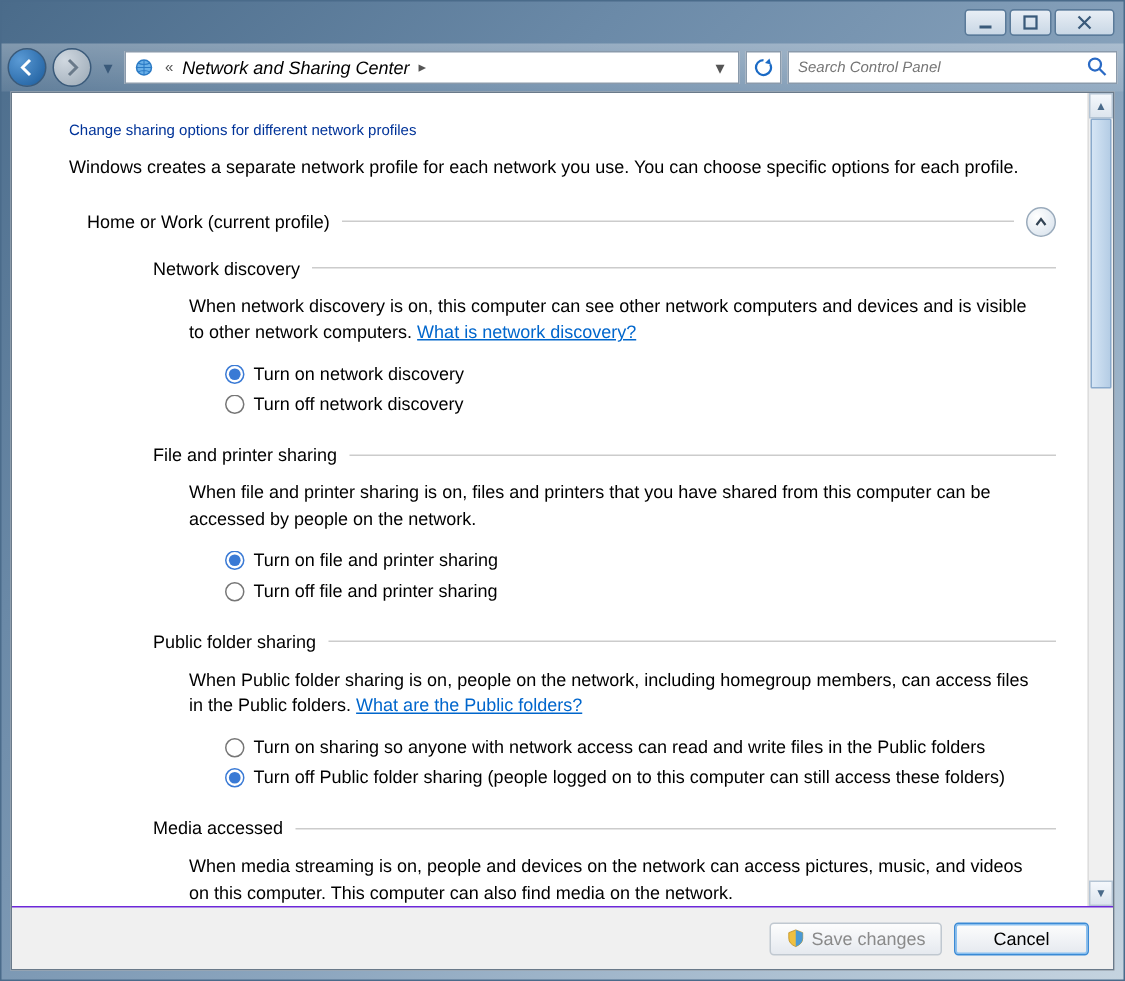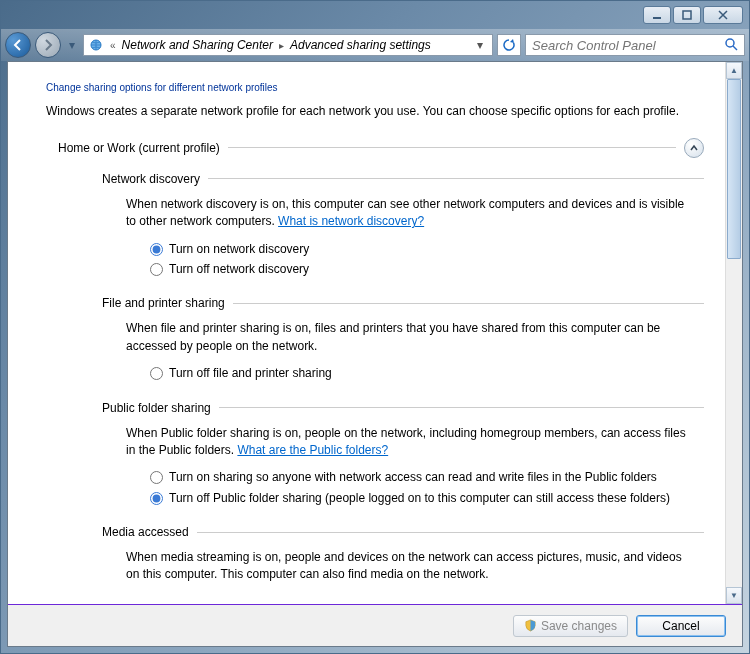--- a/index.html
+++ b/index.html
@@ -110,21 +110,21 @@
     background: #fff;
     border: 1px solid #8a9aab;
     display: flex;
     align-items: center;
     padding: 0 4px;
   }
   .searchbar input {
     flex: 1;
     border: none;
     outline: none;
-    font-size: 13px;
+    font-size: 10px;
     font-style: italic;
     color: #888;
     background: transparent;
   }
   .searchbar .s-icon { width: 16px; color: #2a6ac5; cursor:pointer; }
   .content-area {
     flex: 1;
     background: #fff;
     margin: 0 6px 6px 6px;
     border: 1px solid #6a7a8a;
@@ -300,21 +300,20 @@
     <div class="addressbar">
       <span class="icon-slot">
         <svg width="14" height="14" viewBox="0 0 14 14">
             <circle cx="7" cy="7" r="5" fill="#6ab0e8" stroke="#2a7ac5"></circle>
             <path d="M2 7h10M7 2v10M3 4q4 2 8 0M3 10q4 -2 8 0" stroke="#2a7ac5" fill="none" stroke-width="0.7"></path>
           </svg>
       </span>
       <span class="sep">«</span>
       <span class="crumb">Network and Sharing Center</span>
       <span class="sep">▸</span>
-      <span class="crumb">Advanced sharing settings</span>
       <span class="dd">▾</span>
     </div>
 
     <div class="refresh-btn">
       <svg width="14" height="14" viewBox="0 0 14 14">
           <path d="M7 2a5 5 0 1 0 4.5 2.8" fill="none" stroke="#1a6ac5" stroke-width="1.5"></path>
           <path d="M11 1l1 4-4-1z" fill="#1a6ac5"></path>
         </svg>
     </div>
 
@@ -368,20 +367,24 @@
       </div>
 
       <div class="section">
         <div class="section-header">
           <span class="label">File and printer sharing</span>
           <span class="line"></span>
         </div>
         <div class="section-body">
           <div class="section-desc">When file and printer sharing is on, files and printers that you have shared from this computer can be accessed by people on the network.</div>
           <div class="radio-group">
+            <div class="radio-row">
+              <input type="radio" name="fp" checked="" style="">
+              <label>Turn on file and printer sharing</label>
+            </div>
             <div class="radio-row">
               <input type="radio" name="fp" style="">
               <label>Turn off file and printer sharing</label>
             </div>
           </div>
         </div>
       </div>
 
       <div class="section">
         <div class="section-header">

